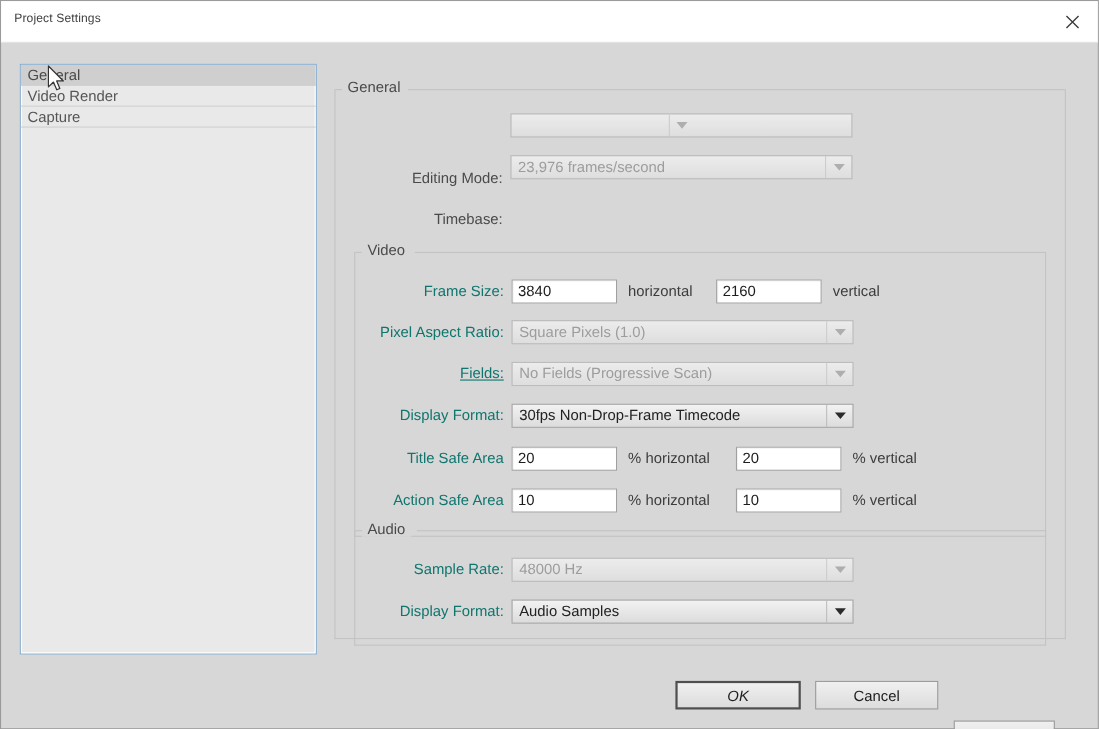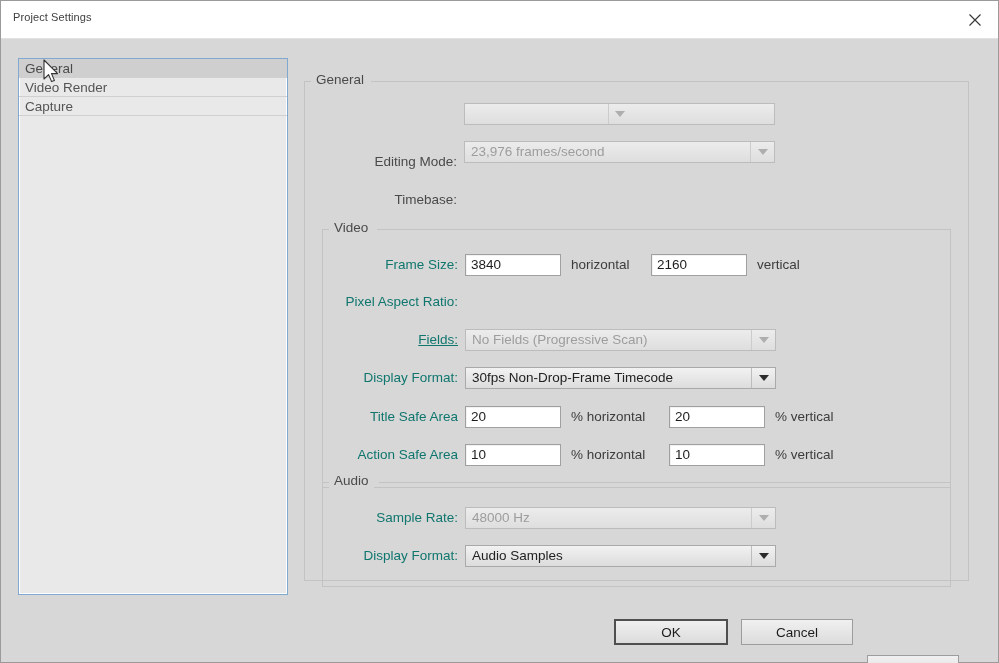--- a/index.html
+++ b/index.html
@@ -166,20 +166,21 @@
     height: 26px;
     background: linear-gradient(#f0f0f0, #dcdcdc);
     border: 1px solid #9d9d9d;
     display: flex; align-items: center; justify-content: center;
     font-size: 13.5px;
     color: #1d1d1d;
     cursor: default;
   }
   .btn.default {
     border: 2px solid #4f4f4f;
+    font-style: italic;
   }
 
   
   #cursor { position: absolute; left: 42px; top: 58px; pointer-events: none; }
 </style>
 </head>
 <body>
 
 <div id="app">
 
@@ -239,20 +240,26 @@
         <div class="row" style="left:0; top:25px; width:100%;">
           <div class="lbl" style="left:0px; width:135px;">Frame Size:</div>
           <div class="tinput" style="left:142px; top:0; width:96px;">3840</div>
           <div class="suffix" style="left:248px;">horizontal</div>
           <div class="tinput" style="left:328px; top:0; width:96px;">2160</div>
           <div class="suffix" style="left:434px;">vertical</div>
         </div>
 
         <div class="row" style="left:0; top:62px; width:100%;">
           <div class="lbl" style="left:0px; width:135px;">Pixel Aspect Ratio:</div>
+          <div class="combo disabled" style="left:142px; top:0; width:311px;">
+            <div class="combo-text">Square Pixels (1.0)</div>
+            <div class="combo-btn">
+                <span class="arrow"></span>
+              </div>
+          </div>
         </div>
 
         <div class="row" style="left:0; top:100px; width:100%;">
           <div class="lbl" style="left:0px; width:135px;text-decoration:underline;">Fields:</div>
           <div class="combo disabled" style="left:142px; top:0; width:311px;gap:46px;">
             <div class="combo-text">No Fields (Progressive Scan)</div>
             <div class="combo-btn">
                 <span class="arrow"></span>
               </div>
           </div>

